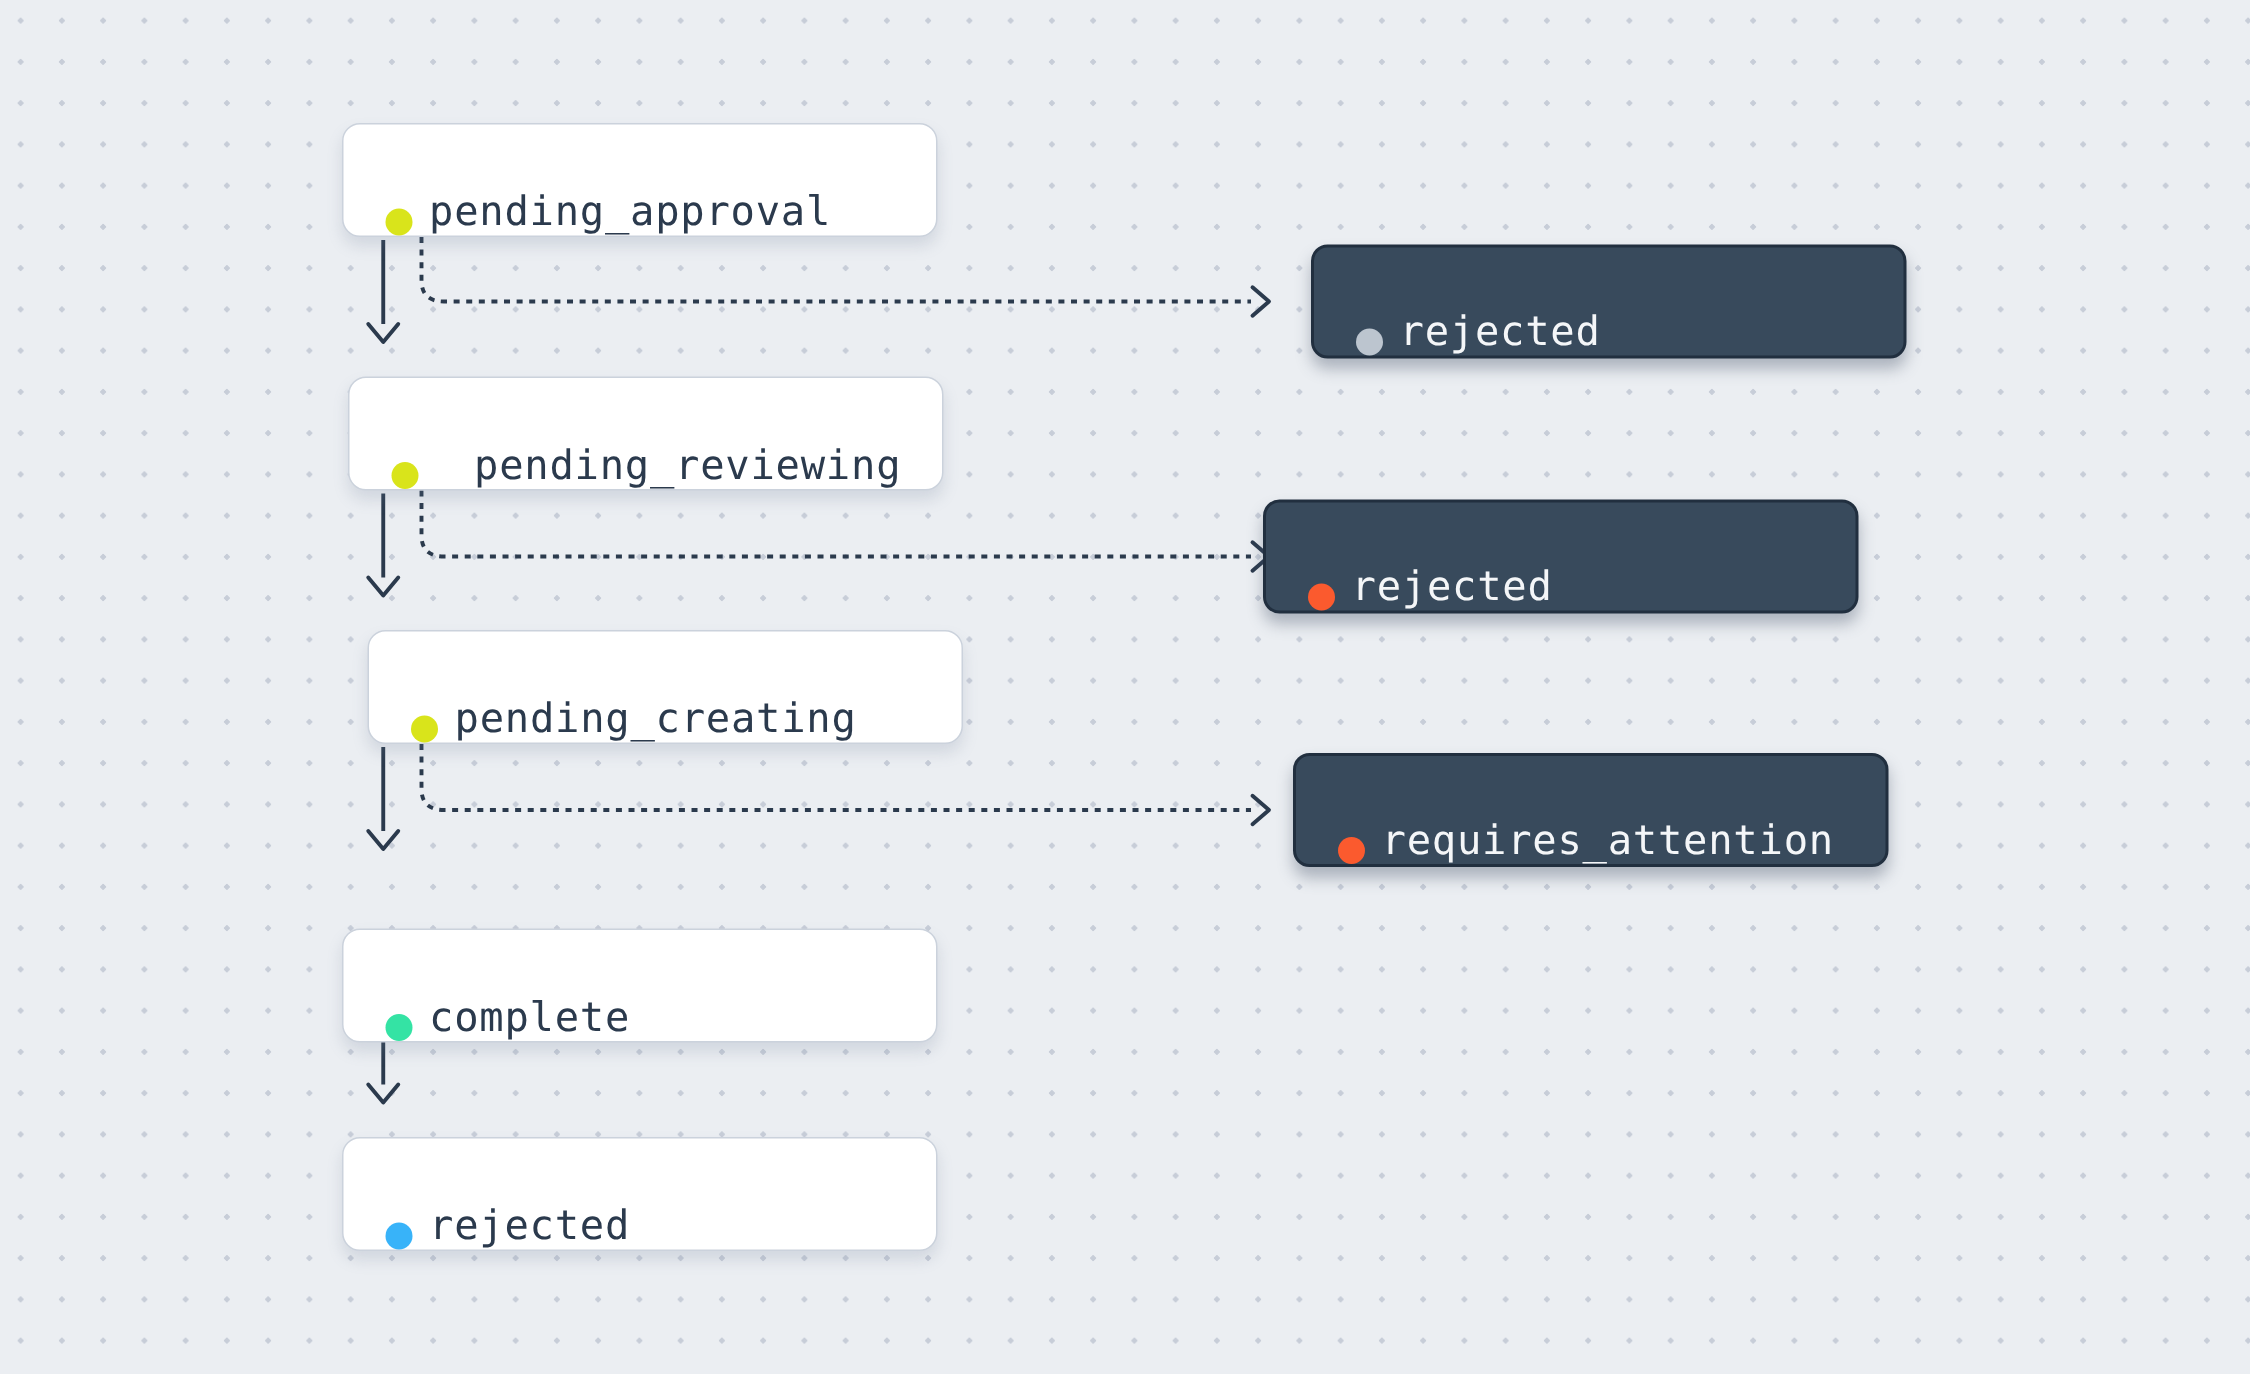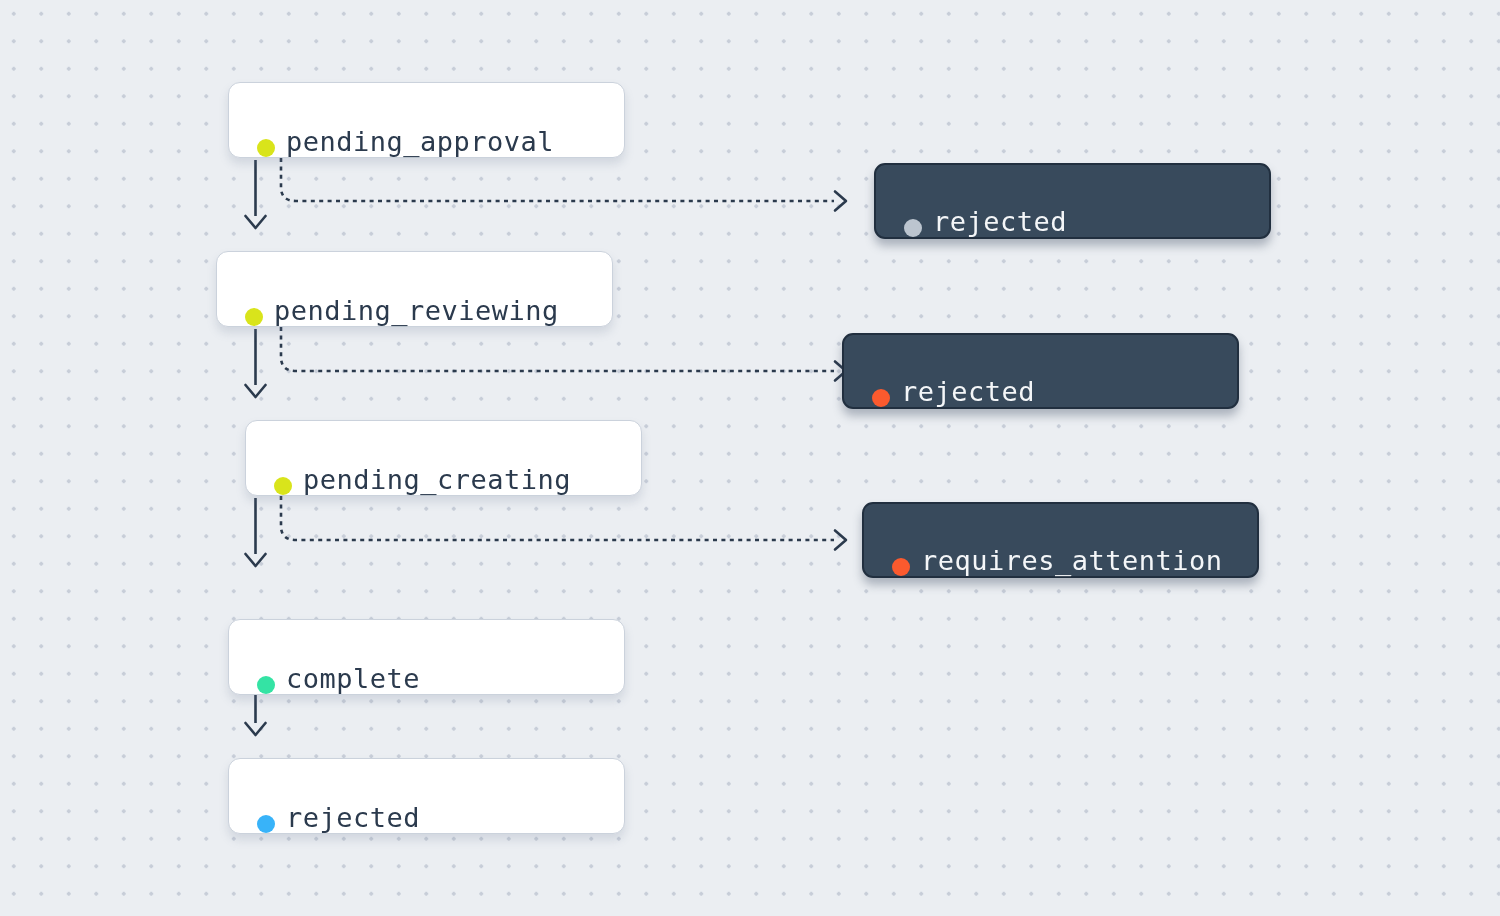--- a/index.html
+++ b/index.html
@@ -90,21 +90,21 @@
       <path d="M281 496 L281 526 Q281 540 296 540 L834 540" class="edge dashed-run"></path>
       <path d="M835 530.5 L846 540 L835 549.5" class="edge head"></path>
       <path d="M255.5 667 L255.5 723" class="edge"></path>
       <path d="M245.5 723 L255.5 735 L265.5 723" class="edge head"></path>
     </svg>
   <div id="nodes">
       <div class="node light" style="left: 228px; top: 82px;">
         <span class="dot" style="background: rgb(217, 228, 27);"></span>
         <span class="label">pending_approval</span>
       </div>
-      <div class="node light" style="left: 216px; top: 251px;">
+      <div class="node light" style="left: 232px; top: 251px; gap: 26px;">
         <span class="dot" style="background: rgb(217, 228, 27);"></span>
         <span class="label">pending_reviewing</span>
       </div>
       <div class="node light" style="left: 245px; top: 420px;">
         <span class="dot" style="background: rgb(217, 228, 27);"></span>
         <span class="label">pending_creating</span>
       </div>
       <div class="node light" style="left: 228px; top: 619px;">
         <span class="dot" style="background: rgb(52, 227, 164);"></span>
         <span class="label">complete</span>

